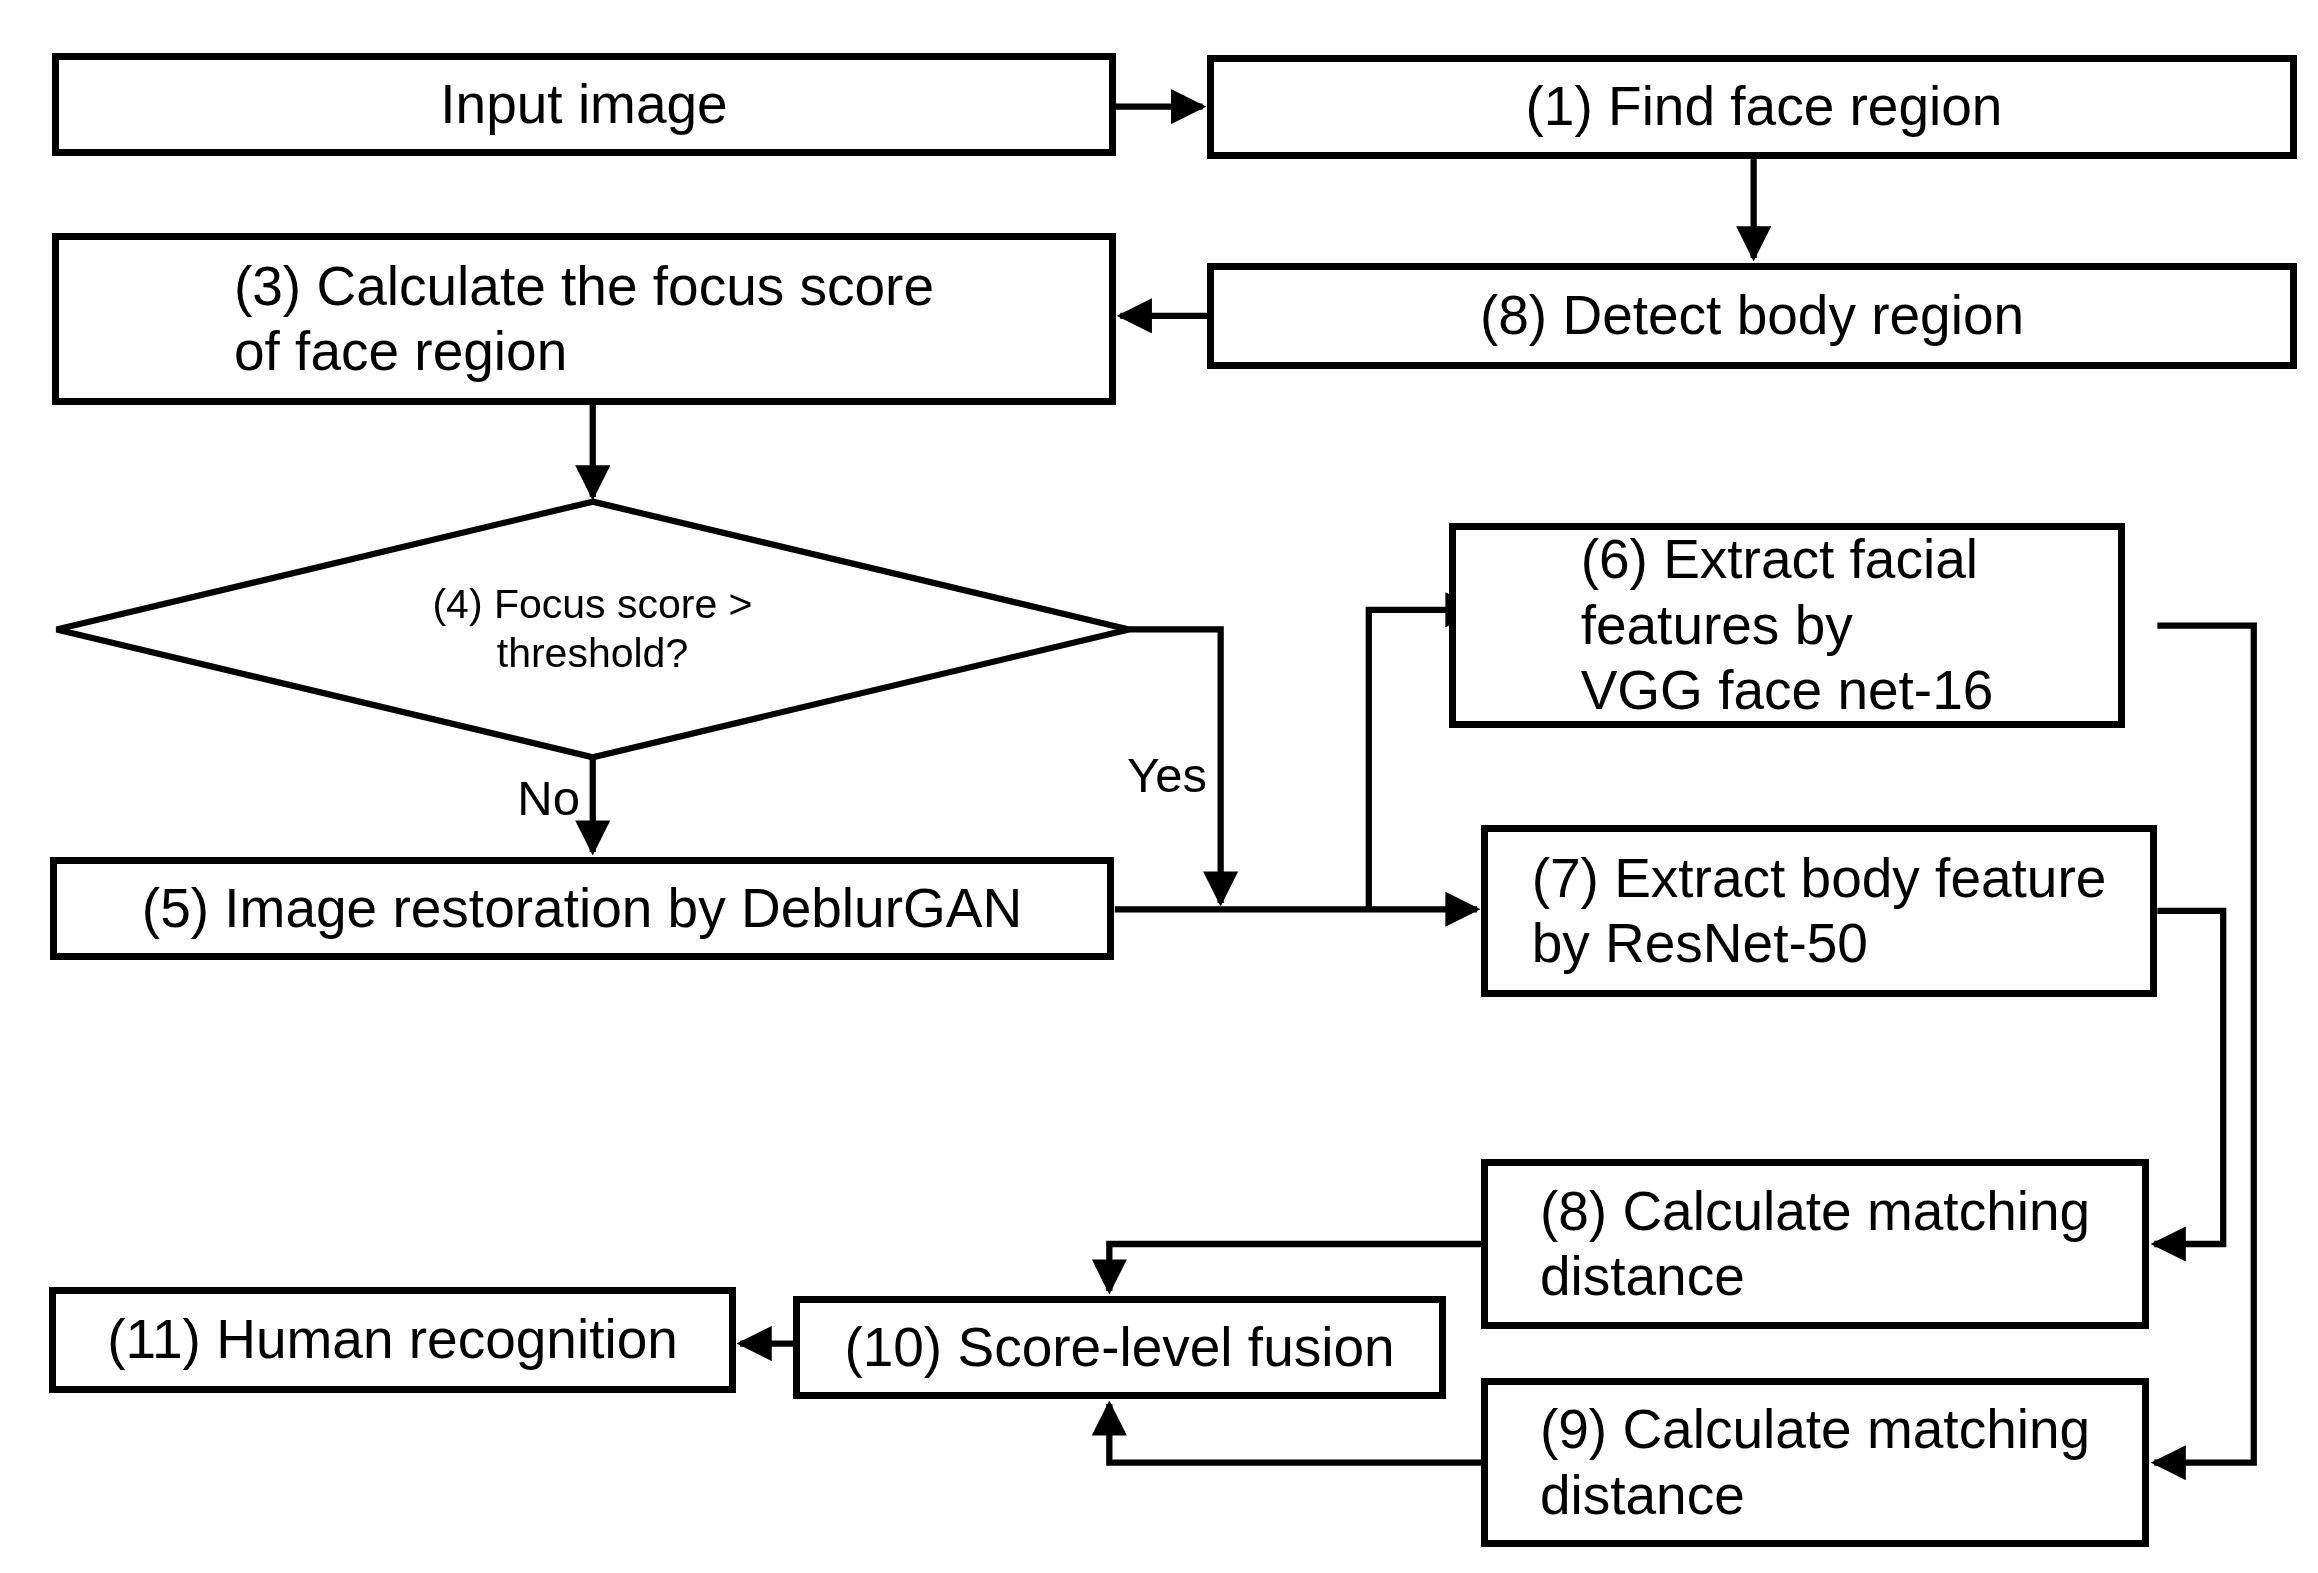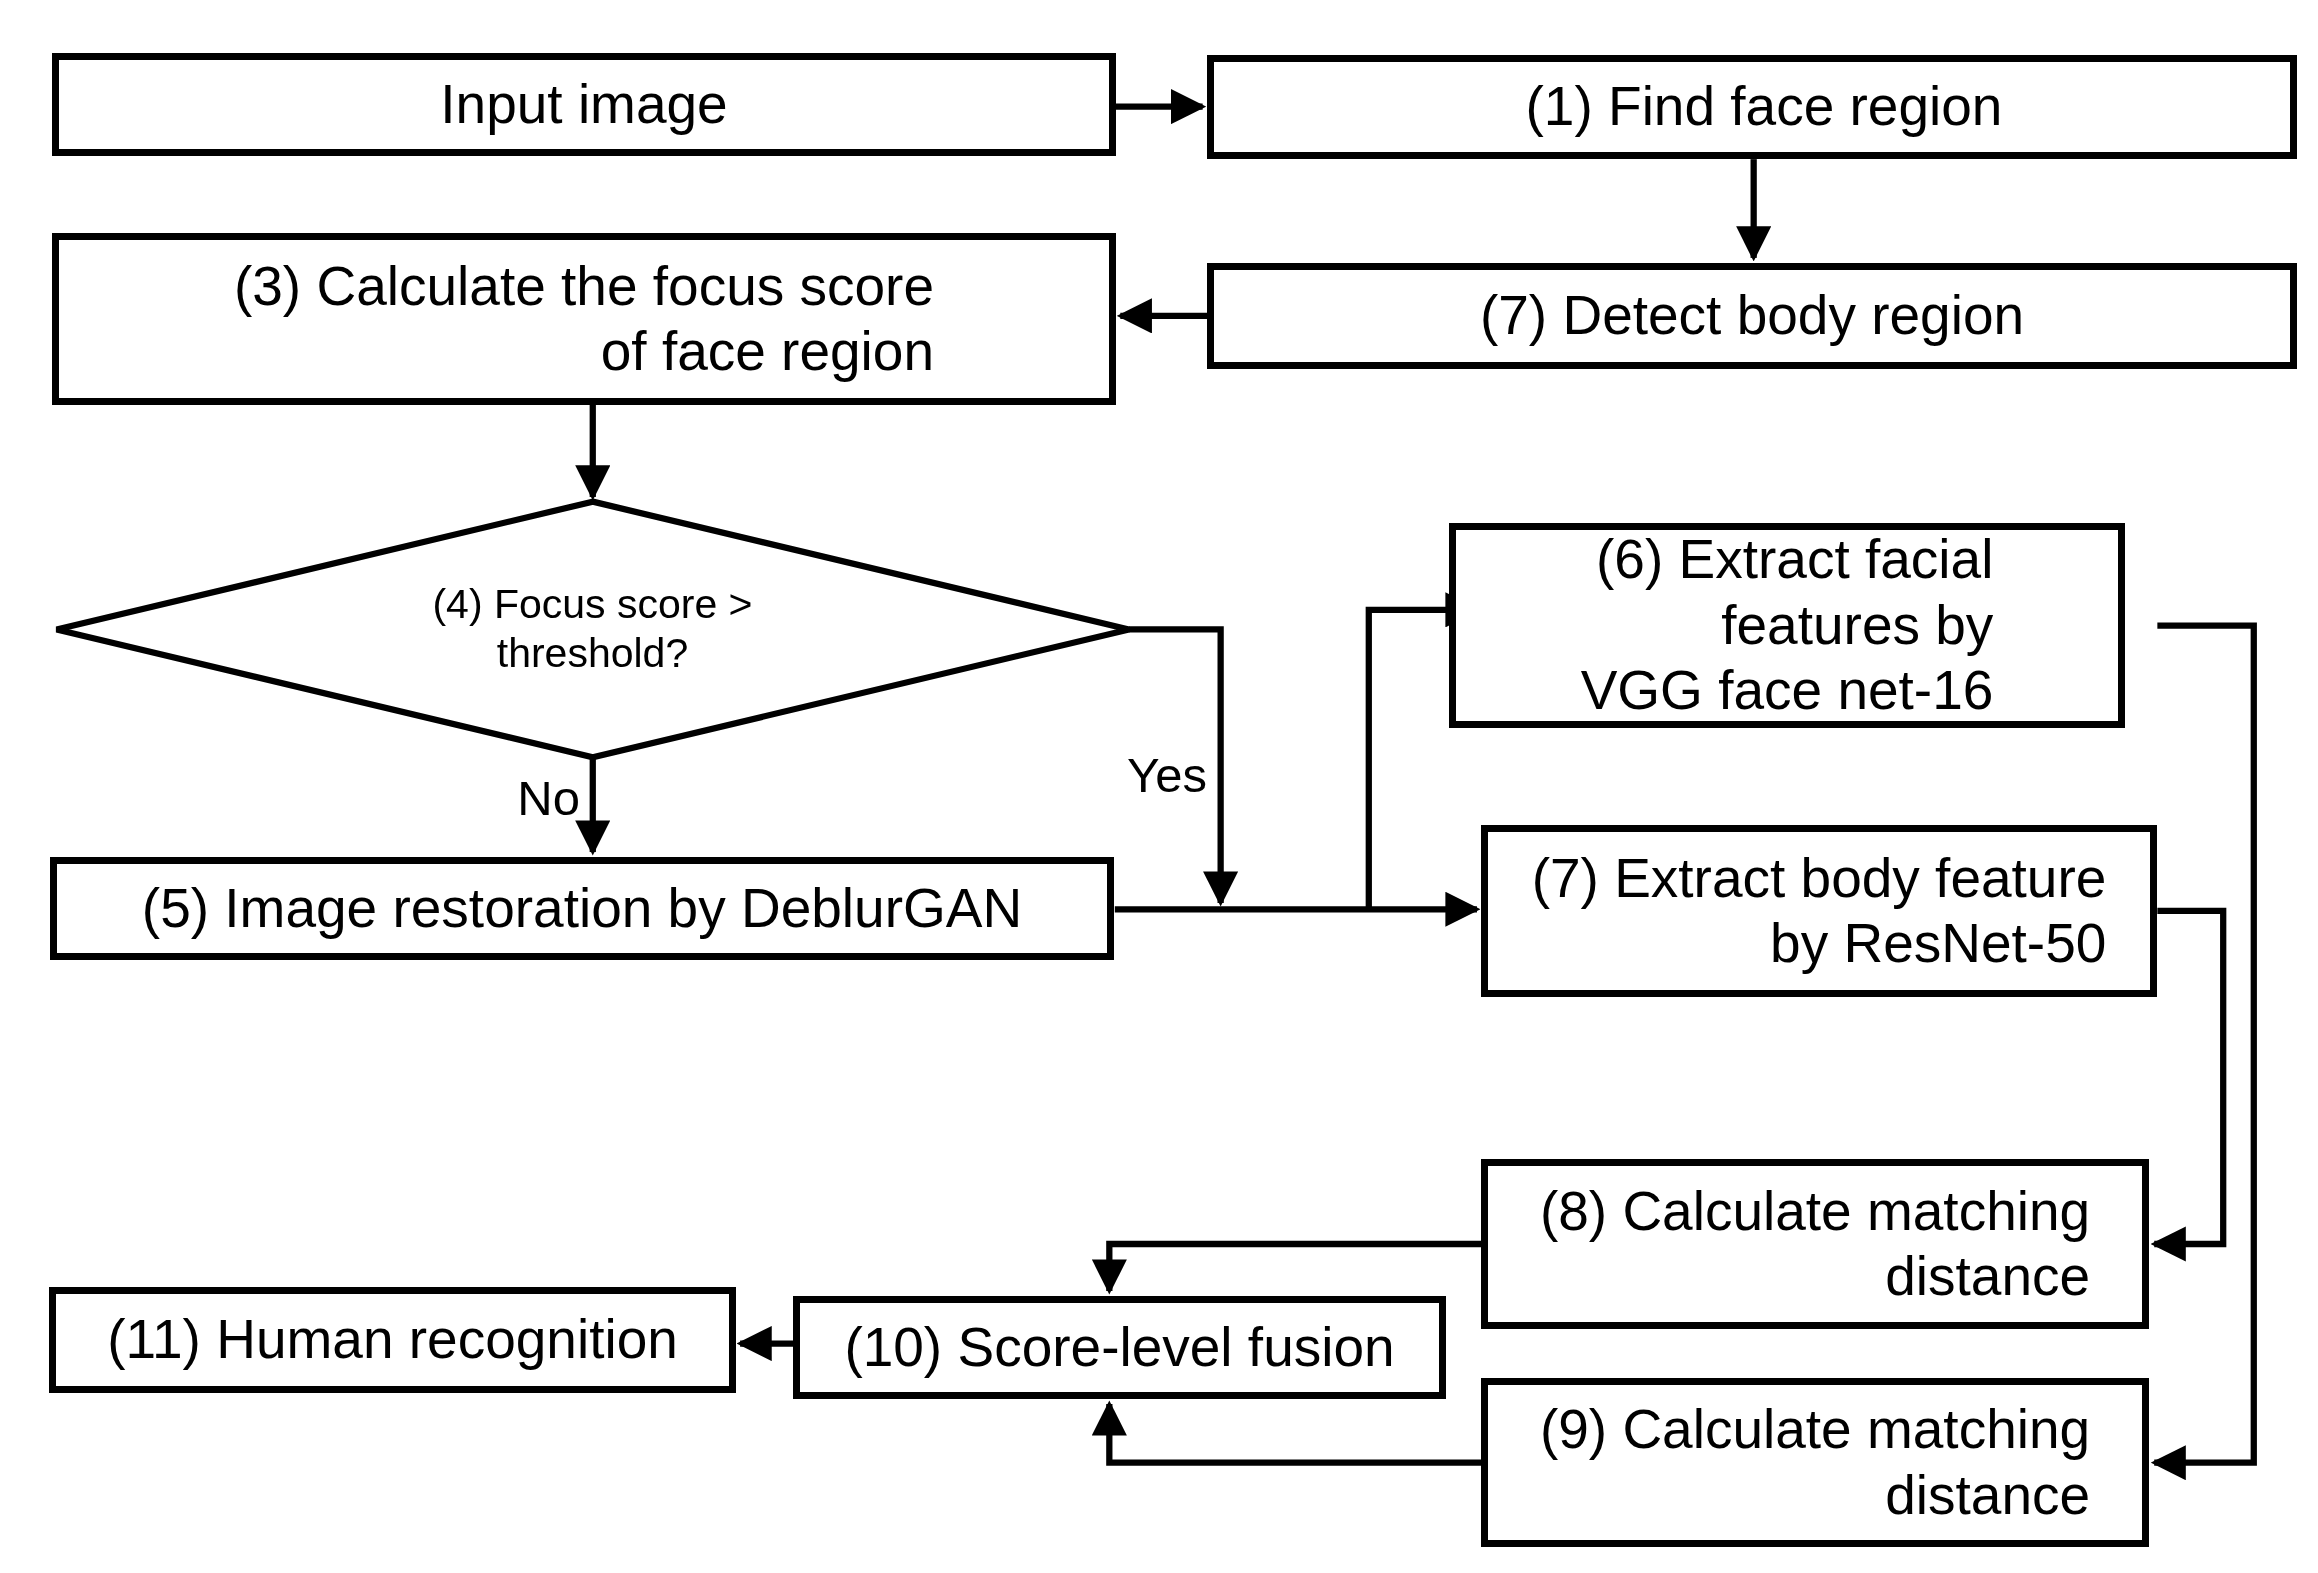--- a/index.html
+++ b/index.html
@@ -18,21 +18,21 @@
     width: 2319px; height: 1574px;
   }
   .node {
     position: absolute;
     box-sizing: border-box;
     border: 7px solid #000000;
     background: #ffffff;
     display: flex;
     align-items: center;
     justify-content: center;
-    text-align: right;
+    text-align: left;
     font-size: 55px;
     line-height: 1.19;
     white-space: pre-line;
   }
   .ghost {
     position: absolute;
     box-sizing: border-box;
     background: transparent;
     display: flex;
     align-items: center;
@@ -90,21 +90,21 @@
     <path d="M2752 1162 L2836 1162 L2836 1587 L2748 1587" stroke="#000000" stroke-width="8" fill="none" marker-end="url(#arrow)"></path>
     <path d="M1890 1587 L1415 1587 L1415 1647" stroke="#000000" stroke-width="8" fill="none" marker-end="url(#arrow)"></path>
     <path d="M1890 1866 L1415 1866 L1415 1791" stroke="#000000" stroke-width="8" fill="none" marker-end="url(#arrow)"></path>
     <path d="M1012 1714 L944 1714" stroke="#000000" stroke-width="8" fill="none" marker-end="url(#arrow)"></path>
   </svg>
 
   <div class="node" id="node-input">Input image</div>
   <div class="node" id="node-1">(1) Find face region</div>
   <div class="node" id="node-3">(3) Calculate the focus score
 of face region</div>
-  <div class="node" id="node-2">(7) Detect body region</div>
+  <div class="node" id="node-2">(8) Detect body region</div>
   <div class="node" id="node-5">(5) Image restoration by DeblurGAN</div>
   <div class="node" id="node-6">(6) Extract facial
 features by
 VGG face net-16</div>
   <div class="node" id="node-7">(7) Extract body feature
 by ResNet-50</div>
   <div class="node" id="node-8">(8) Calculate matching
 distance</div>
   <div class="node" id="node-9">(9) Calculate matching
 distance</div>

